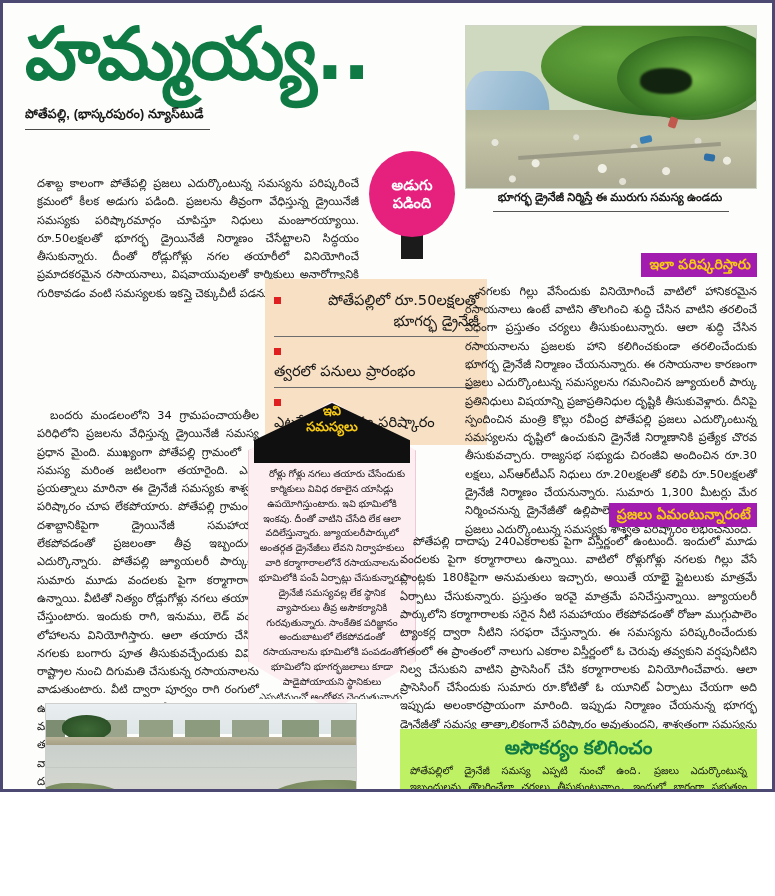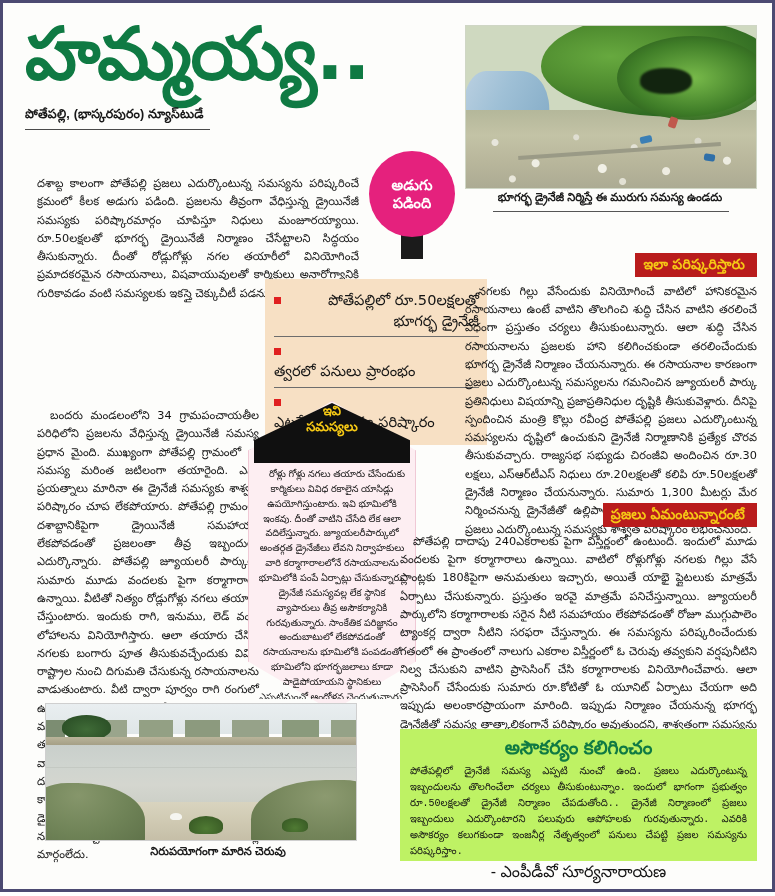--- a/index.html
+++ b/index.html
@@ -10,21 +10,21 @@
   body {
     width: 775px;
     height: 896px;
     font-family: "Liberation Sans", "DejaVu Sans", sans-serif;
     overflow: hidden;
   }
 
   .clipping {
     position: relative;
     width: 775px;
-    height: 892px;
+    height: 792px;
     box-sizing: border-box;
     background: #fdfdfb;
     border: 3px solid #4c4a72;
     overflow: hidden;
   }
 
   .page {
     position: absolute;
     left: 0; top: 0; right: 0; bottom: 0;
     padding: 14px 16px 10px 18px;
@@ -307,25 +307,25 @@
 
   
   .col-right {
     position: absolute;
     left: 462px;
     top: 250px;
     width: 292px;
   }
   .hdr-black {
     display: inline-block;
-    background: #b91c1c;
+    background: #a21caf;
     color: #f6c915;
     font-size: 14px;
     font-weight: bold;
-    padding: 3px 12px 4px 8px;
+    padding: 3px 6px 4px 8px;
     letter-spacing: .2px;
     line-height: 1.2;
   }
   .hdr-right-align { text-align: right; }
   .blk-body { margin-top: 6px; }
 
   .col-right-2 {
     position: absolute;
     left: 397px;
     top: 500px;

